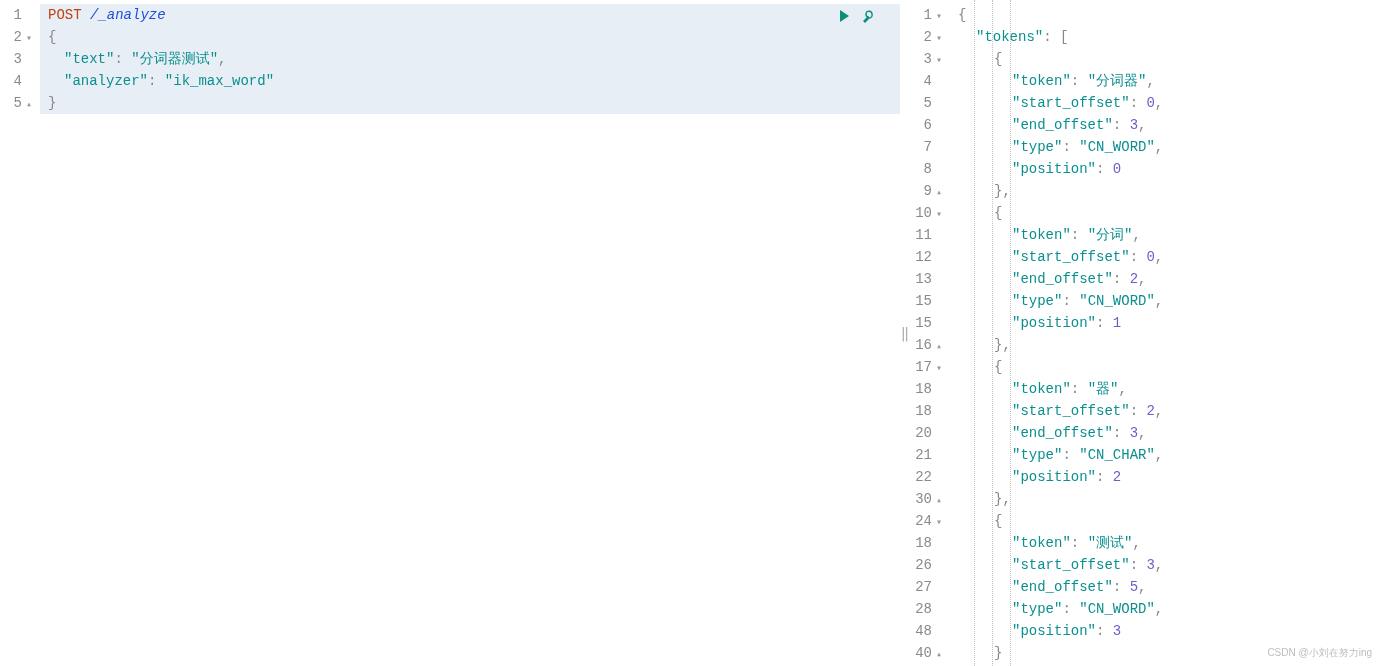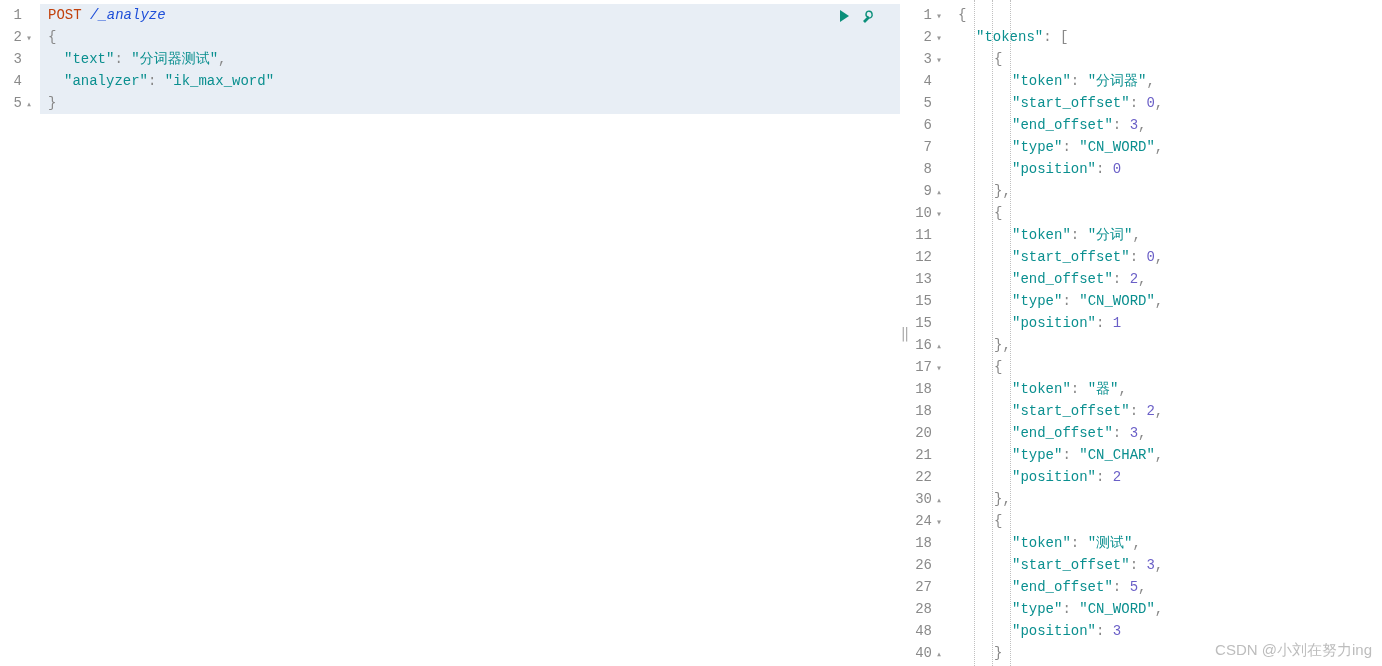--- a/index.html
+++ b/index.html
@@ -88,21 +88,21 @@
     gap: 6px;
   }
   .icon-btn {
     width: 20px; height: 20px;
     display: flex; align-items: center; justify-content: center;
     cursor: pointer; color: #0a8f7a;
   }
   .watermark {
     position: absolute;
     right: 10px; bottom: 6px;
-    color: #bdbdbd; font-family: Arial, sans-serif; font-size: 15px;
+    color: #bdbdbd; font-family: Arial, sans-serif; font-size: 10px;
     pointer-events: none;
   }
 </style>
 </head>
 <body>
 
 <div class="container">
 
   <div class="pane pane-left">
     <div class="editor">

